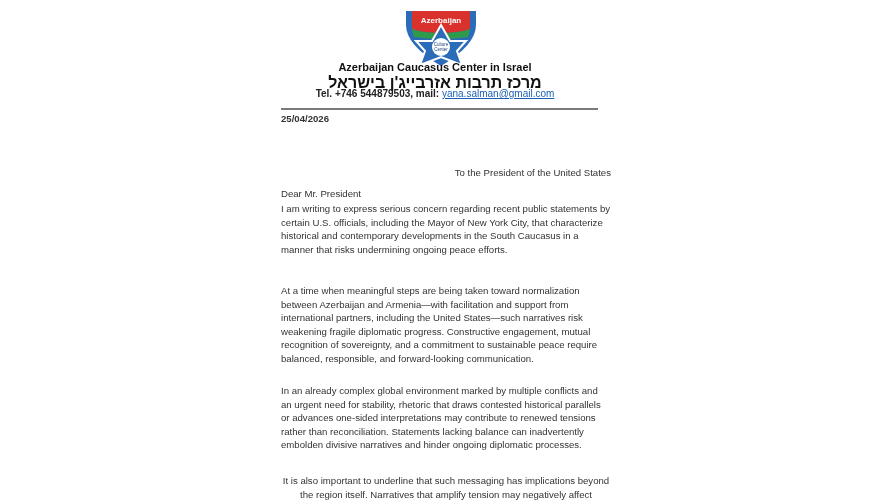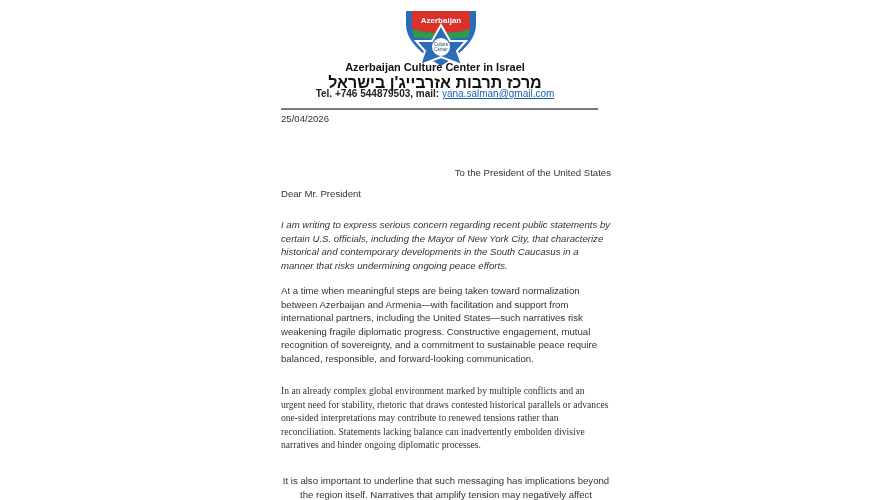--- a/index.html
+++ b/index.html
@@ -5,46 +5,46 @@
   html, body { margin:0; padding:0; background:#ffffff; }
   body { width:870px; height:500px; overflow:hidden; position:relative; font-family:"Liberation Sans", sans-serif; color:#222; }
   .logo { position:absolute; left:400px; top:0; width:82px; height:55px;margin-top:11px; }
   .hdr { position:absolute; left:0; width:870px; text-align:center; }
   .org-en { top:61px; font-size:11px; font-weight:bold; color:#111; }
   .org-he { top:74px; font-size:16px; font-weight:bold; color:#111; direction:rtl; }
   .contact { top:88px; font-size:10px; font-weight:bold; color:#222; }
   .contact a { color:#1a5fb4; text-decoration:underline; font-weight:normal; }
   .rule { position:absolute; left:281px; top:108px; width:317px; height:2px; background:#7a7a7a; }
   .body-text { position:absolute; left:281px; width:330px; font-size:9.6px; line-height:13.6px; color:#333; }
-  .date { top:112px; }
+  .date { top:112px;font-weight:bold; }
   .to { top:166px;text-align:right; }
   .salut { top:187px; }
-  .p1 { top:218px;font-style:italic; }
+  .p1 { top:202px; }
   .p2 { top:284px; }
-  .p3 { top:384px;font-family:Liberation Serif, serif; }
+  .p3 { top:384px; }
   .p4 { top:474px;text-align:center; }
 </style>
 </head>
 <body>
 
 <div class="logo">
   <svg width="82" height="55" viewBox="0 0 82 55">
     <path d="M6 0 L76 0 L76 14 Q76 34 41 55 Q6 34 6 14 Z" fill="#2b6cb8"></path>
     <path d="M12 0 L70 0 L70 10 L12 10 Z" fill="#d9312b"></path>
     <path d="M12 10 L70 10 L70 18 Q60 22 41 22 Q22 22 12 18 Z" fill="#d9312b"></path>
     <path d="M12 18 Q22 22 41 22 Q60 22 70 18 L68 26 Q41 30 14 26 Z" fill="#2e9b4a"></path>
     <polygon points="41,14 50,30 66,30 57,40 62,54 41,46 20,54 25,40 16,30 32,30" fill="#2b6cb8" stroke="#ffffff" stroke-width="2"></polygon>
     <circle cx="41" cy="36" r="9" fill="#ffffff"></circle>
     <text x="41" y="12" font-size="8" font-weight="bold" fill="#ffffff" text-anchor="middle" font-family="Liberation Sans, sans-serif">Azerbaijan</text>
     <text x="41" y="35" font-size="4.5" fill="#1a3d7a" text-anchor="middle" font-family="Liberation Sans, sans-serif">Culture</text>
     <text x="41" y="40" font-size="4.5" fill="#1a3d7a" text-anchor="middle" font-family="Liberation Sans, sans-serif">Center</text>
   </svg>
 </div>
 
-<div class="hdr org-en">Azerbaijan Culture Center in Israel</div>
+<div class="hdr org-en">Azerbaijan Caucasus Center in Israel</div>
 <div class="hdr org-he">מרכז תרבות אזרבייג'ן בישראל</div>
 <div class="hdr contact">
   <span>Tel. +746 544879503, mail: </span><a>yana.salman@gmail.com</a>
 </div>
 
 <div class="rule"></div>
 
 <div class="body-text date">25/04/2026</div>
 <div class="body-text to">To the President of the United States</div>
 <div class="body-text salut">Dear Mr. President</div>

